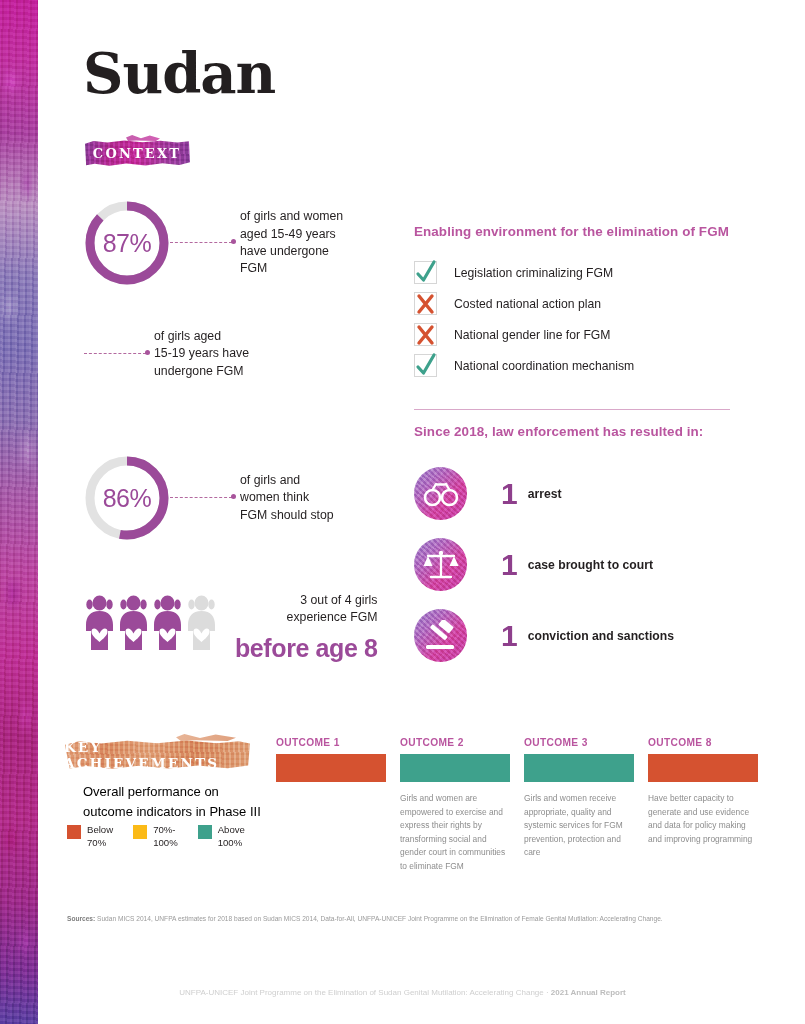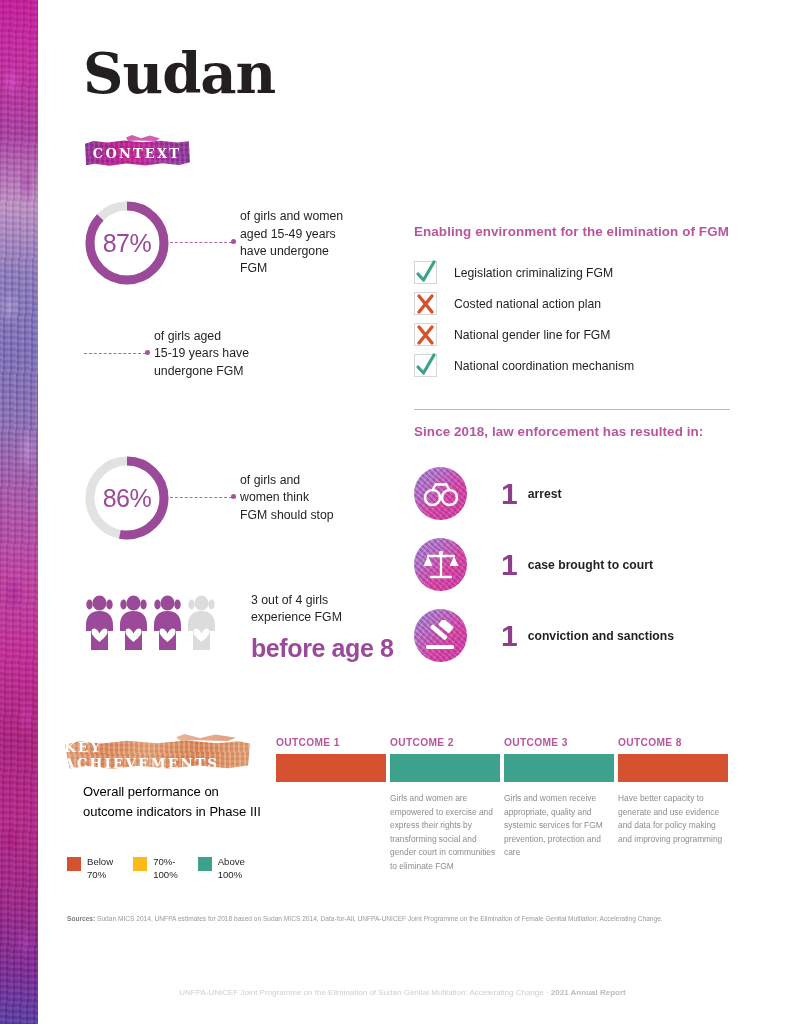--- a/index.html
+++ b/index.html
@@ -105,21 +105,21 @@
   .stat .cap{font-size:12.3px;line-height:1.42;color:#231f20;}
 
   #stat1{left:84px;top:200px;}
   #stat2{left:84px;top:328px;}
   #stat3{left:84px;top:455px;}
 
   
   #girls-block{position:absolute;left:84px;top:592px;display:flex;align-items:flex-start;}
   #girls-icons{display:flex;gap:3px;margin-top:3px;}
   .girl{width:31px;height:55px;display:block;}
-  #girls-text{margin-left:34px;}
+  #girls-text{margin-left:18px;text-align:right;}
   #girls-text .small{font-size:12.3px;line-height:1.42;color:#231f20;}
   #girls-text .big{
     font-size:25px;font-weight:700;color:#9b4a99;margin-top:7px;letter-spacing:-0.4px;
   }
 
   
   #right{position:absolute;left:414px;top:224px;width:316px;}
   .rhead{
     font-size:13.4px;font-weight:700;color:#b9559f;letter-spacing:.1px;
   }
@@ -152,25 +152,25 @@
     font-size:30px;font-weight:700;color:#8e3f8c;margin-left:34px;margin-right:10px;line-height:1;
   }
   .enf-lbl{font-size:12.2px;font-weight:700;color:#231f20;}
 
   
   #ka-sub{
     position:absolute;left:67px;top:782px;width:205px;
     font-size:13px;line-height:1.55;color:#000000;margin-left:16px;
   }
   #ka-legend{position:absolute;left:67px;top:824px;display:flex;gap:20px;}
-  .lg{display:flex;align-items:flex-start;margin-top:32px;}
+  .lg{display:flex;align-items:flex-start;}
   .lg .sw{width:14px;height:14px;flex:0 0 14px;margin-right:6px;margin-top:1px;}
   .lg .lt{font-size:9.6px;line-height:1.32;color:#231f20;white-space:pre-line;}
 
-  #outcomes{position:absolute;left:276px;top:737px;display:flex;gap:4px;}
+  #outcomes{position:absolute;left:276px;top:737px;display:flex;gap:14px;}
   .oc{width:110px;}
   .oc .oc-t{font-size:10.2px;font-weight:700;color:#b9559f;letter-spacing:.35px;}
   .oc .oc-bar{height:28px;margin-top:6px;}
   .oc .oc-d{font-size:8.4px;line-height:1.62;color:#8d8d8d;margin-top:10px;}
 
   
   #sources{
     position:absolute;left:67px;top:914px;width:683px;
     font-size:6.6px;line-height:1.65;color:#9a9a9a;
   }

